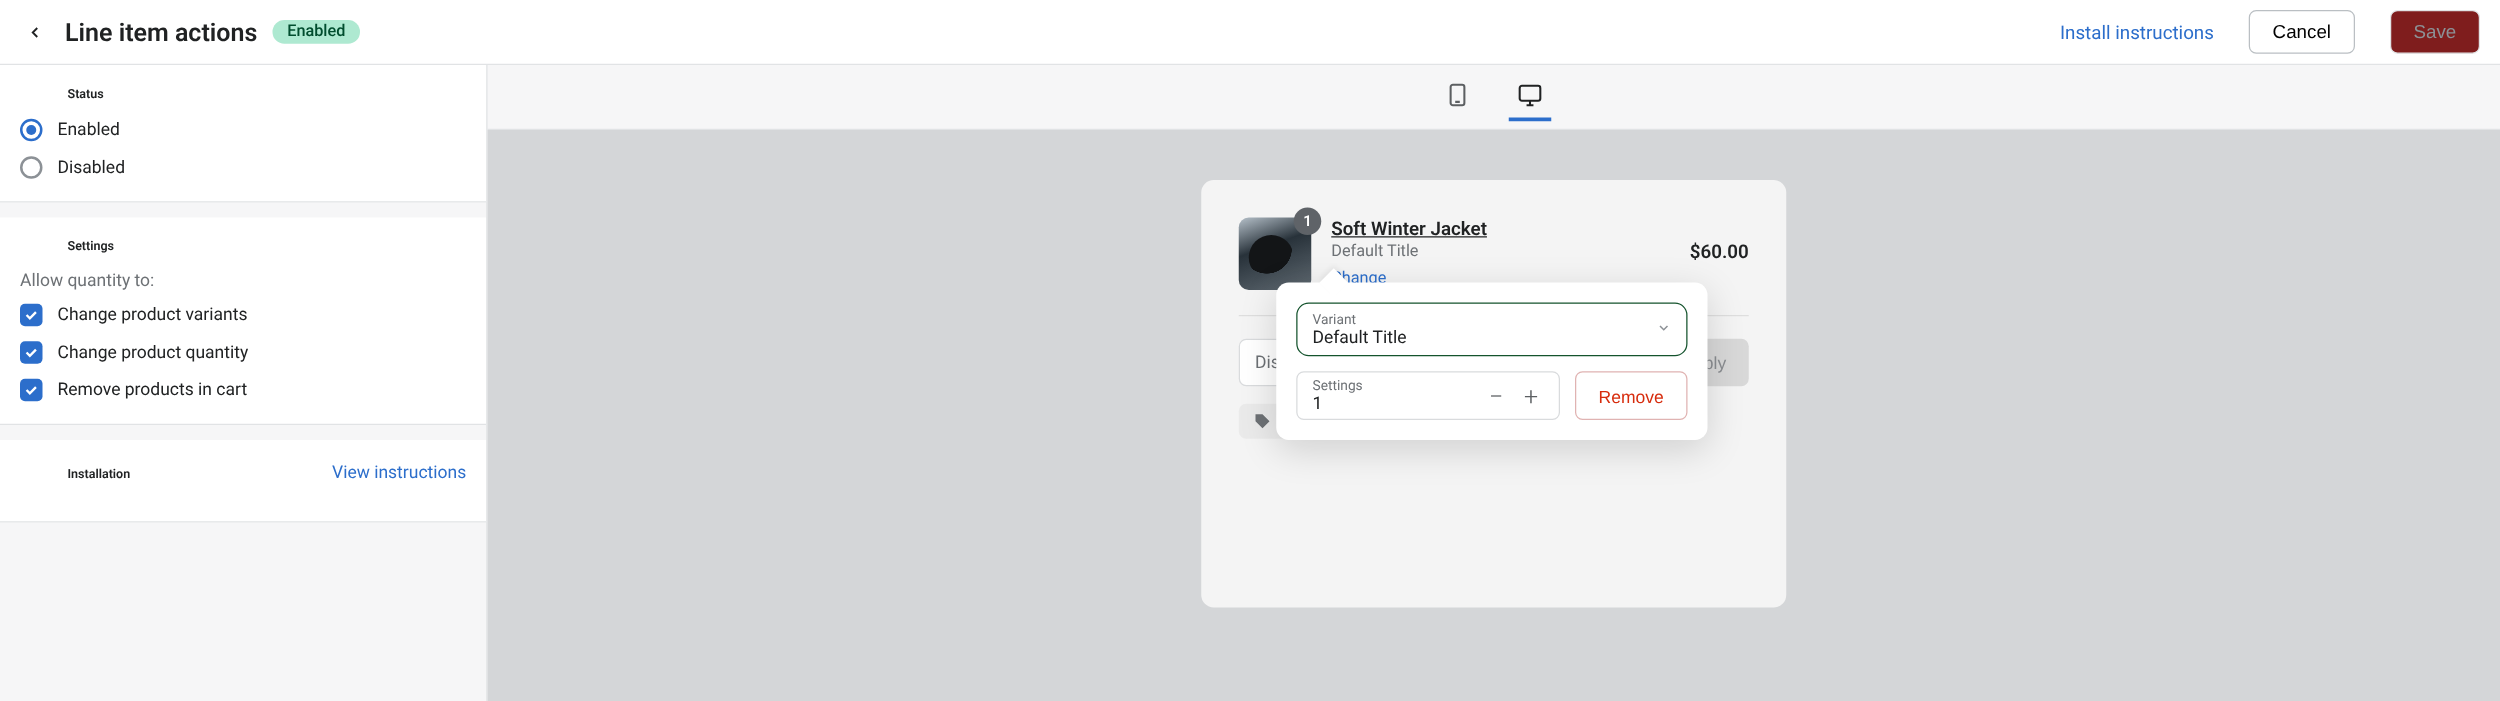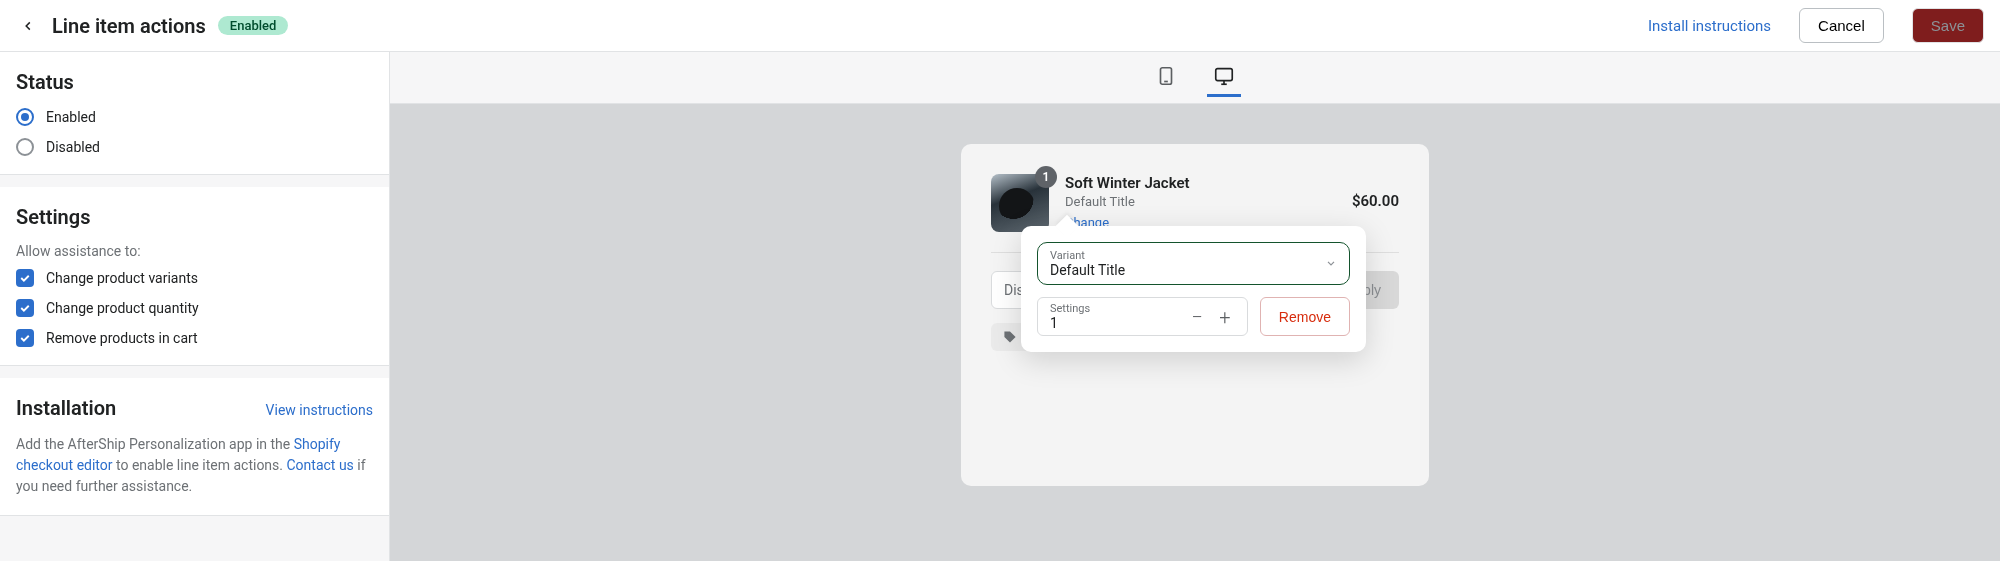--- a/index.html
+++ b/index.html
@@ -62,21 +62,21 @@
     background: #f6f6f7;
     padding: 0;
   }
   .sidebar-section {
     background: #fff;
     border-bottom: 1px solid #e1e3e5;
     padding: 18px 16px;
     margin-bottom: 12px;
   }
   .sidebar-section:first-child { margin-top: 0; }
-  .section-title { font-weight: 600; font-size: 20px; margin-bottom: 14px; }
+  .section-title { font-weight: 600; font-size: 10px; margin-bottom: 14px; margin-left: 38px; }
   .section-row { display:flex; justify-content:space-between; align-items:baseline; }
   .help-text { color: #6d7175; font-size: 14px; margin-bottom: 10px; }
 
   .radio-row, .check-row { display: flex; align-items: center; gap: 12px; margin-bottom: 12px; cursor:pointer; }
   .radio-row:last-child, .check-row:last-child { margin-bottom: 0; }
   .radio-outer {
     width: 18px; height:18px; border-radius:50%; border:2px solid #8c9196; display:flex; align-items:center; justify-content:center;
   }
   .radio-outer.selected { border-color:#2c6ecb; }
   .radio-inner { width:8px; height:8px; border-radius:50%; background:#2c6ecb; }
@@ -128,21 +128,21 @@
   }
   .product-thumb::after {
     content:''; position:absolute; left:8px; top:14px; width:36px; height:36px; border-radius:50%;
     background: radial-gradient(circle at 40% 30%, #131517 0%, #131517 60%, transparent 61%);
   }
   .qty-bubble {
     position:absolute; top:-8px; right:-8px; width:22px; height:22px; background:#5f6368; color:#fff; border-radius:50%;
     display:flex; align-items:center; justify-content:center; font-size:12px; font-weight:600;
   }
   .product-info { flex:1; }
-  .product-name { font-size:15px; font-weight:600; }
+  .product-name { font-size:15px; font-weight:600;text-decoration:underline; }
   .product-variant { font-size:13px; color:#6d7175; margin-top:2px; }
   .product-change { font-size:13px; color:#2c6ecb; margin-top:6px; cursor:pointer; display:inline-block; }
   .product-price { font-size:15px; font-weight:600; padding-top:18px; }
 
   .discount-row { display:flex; gap:10px; margin-top:18px; }
   .discount-input {
     flex:1; border:1px solid #d9dbdd; border-radius:6px; padding:10px 12px; background:#fff; font-size:14px; color:#6d7175;
   }
   .apply-btn { background:#d8d8d8; color:#8a8d91; border:none; border-radius:6px; padding:0 18px; font-size:14px; }
 
@@ -220,21 +220,21 @@
         <span>Enabled</span>
       </div>
       <div class="radio-row">
         <div class="radio-outer"></div>
         <span>Disabled</span>
       </div>
     </div>
 
     <div class="sidebar-section">
       <div class="section-title">Settings</div>
-      <div class="help-text">Allow assistance to:</div>
+      <div class="help-text">Allow quantity to:</div>
       <div class="check-row">
         <div class="checkbox">
           <svg viewBox="0 0 16 16" fill="none" stroke="#fff" stroke-width="2.5">
               <path d="M3 8l3.5 3.5L13 5"></path>
             </svg>
         </div>
         <span>Change product variants</span>
       </div>
       <div class="check-row">
         <div class="checkbox">
@@ -251,23 +251,20 @@
             </svg>
         </div>
         <span>Remove products in cart</span>
       </div>
     </div>
 
     <div class="sidebar-section">
       <div class="section-row">
         <div class="section-title">Installation</div>
         <a class="link-blue" style="font-size:14px;">View instructions</a>
-      </div>
-      <div class="install-text">
-        <span>Add the AfterShip Personalization app in the </span><a href="#">Shopify checkout editor</a><span> to enable line item actions. </span><a href="#">Contact us</a><span> if you need further assistance.</span>
       </div>
     </div>
 
   </div>
 
   <div class="preview">
     <div class="device-tabs">
       <div class="device-tab">
         <svg viewBox="0 0 24 24" fill="none" stroke-width="1.8">
             <rect x="6" y="3" width="12" height="18" rx="2"></rect>

